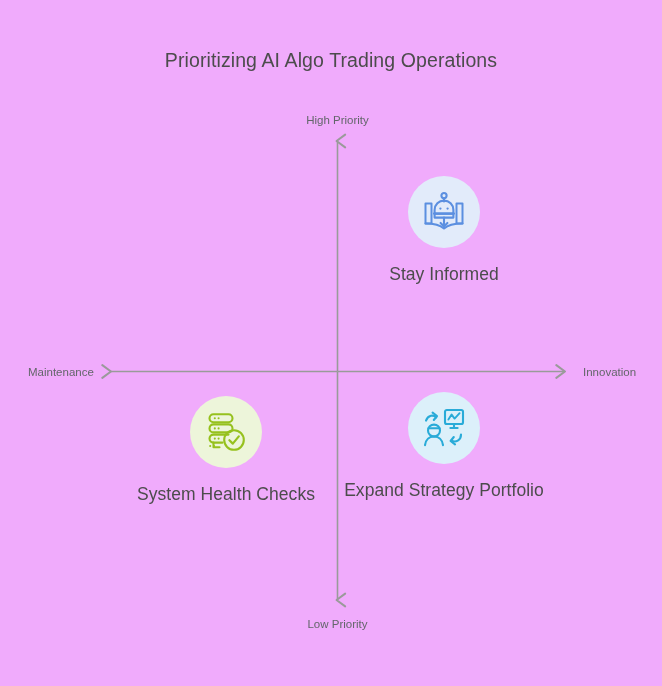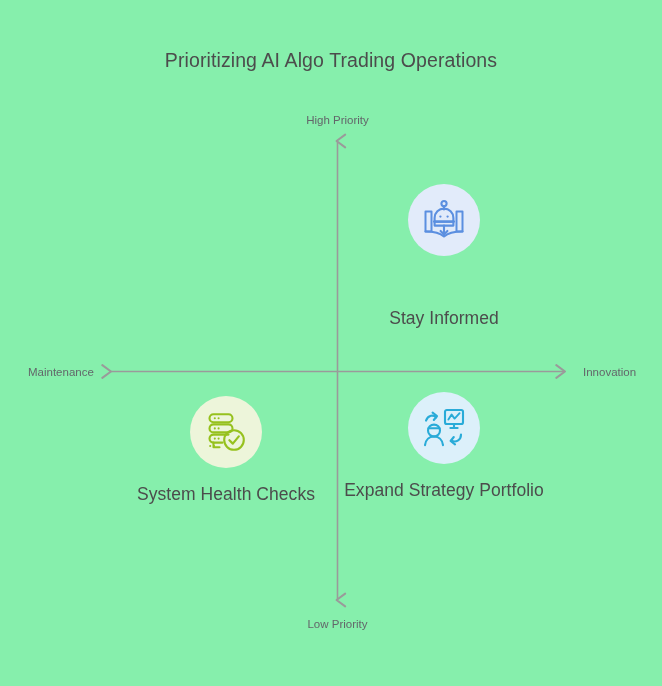--- a/index.html
+++ b/index.html
@@ -12,21 +12,21 @@
     height: 686px;
     font-family: "Liberation Sans", sans-serif;
     color: #4a4a4a;
     -webkit-font-smoothing: antialiased;
     overflow: hidden;
   }
   #canvas {
     position: relative;
     width: 662px;
     height: 686px;
-    background: #86efac;
+    background: #f0abfc;
   }
 
   
   .chart-title {
     position: absolute;
     left: 0;
     top: 46px;
     width: 662px;
     text-align: center;
     font-size: 19.5px;
@@ -80,21 +80,21 @@
 
   
   .quad {
     position: absolute;
     width: 210px;
     display: flex;
     flex-direction: column;
     align-items: center;
   }
   .quad-tl { left: 121px; top: 176px; }
-  .quad-tr { left: 339px; top: 184px; gap: 36px; }
+  .quad-tr { left: 339px; top: 176px; }
   .quad-bl { left: 121px; top: 396px; justify-content: flex-end; }
   .quad-br { left: 339px; top: 392px; align-items: center; }
 
   .icon-circle {
     width: 72px;
     height: 72px;
     border-radius: 50%;
     display: flex;
     align-items: center;
     justify-content: center;

